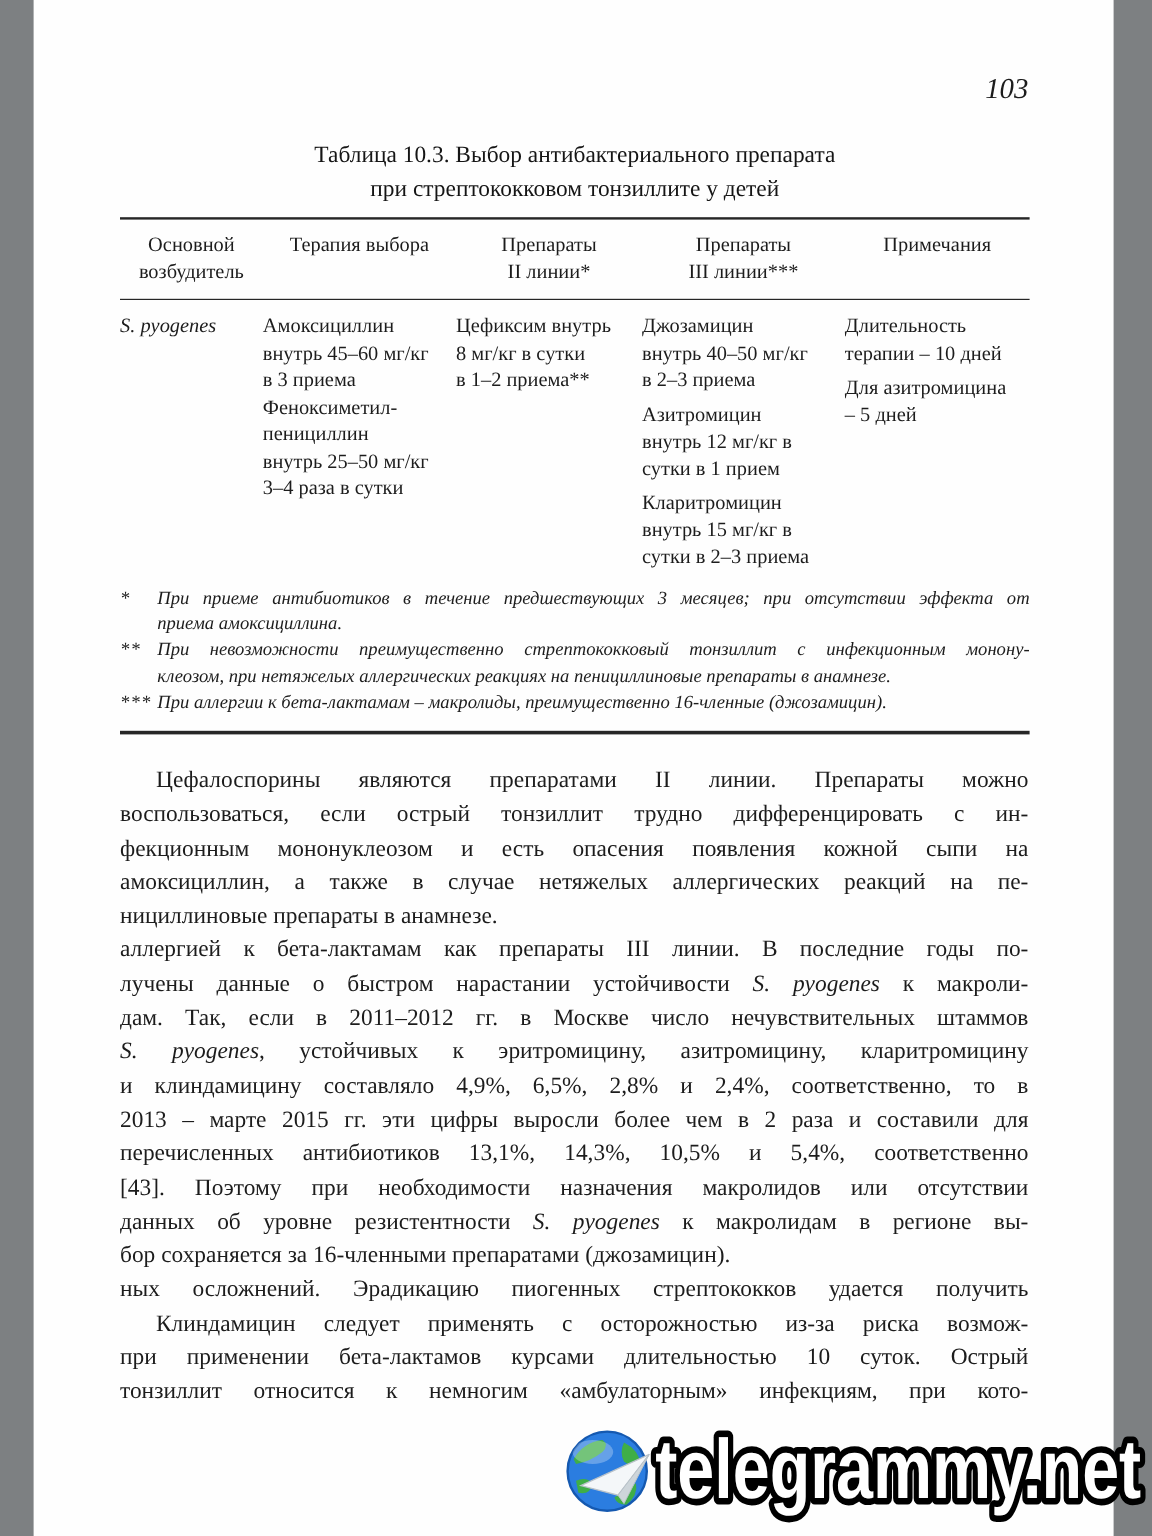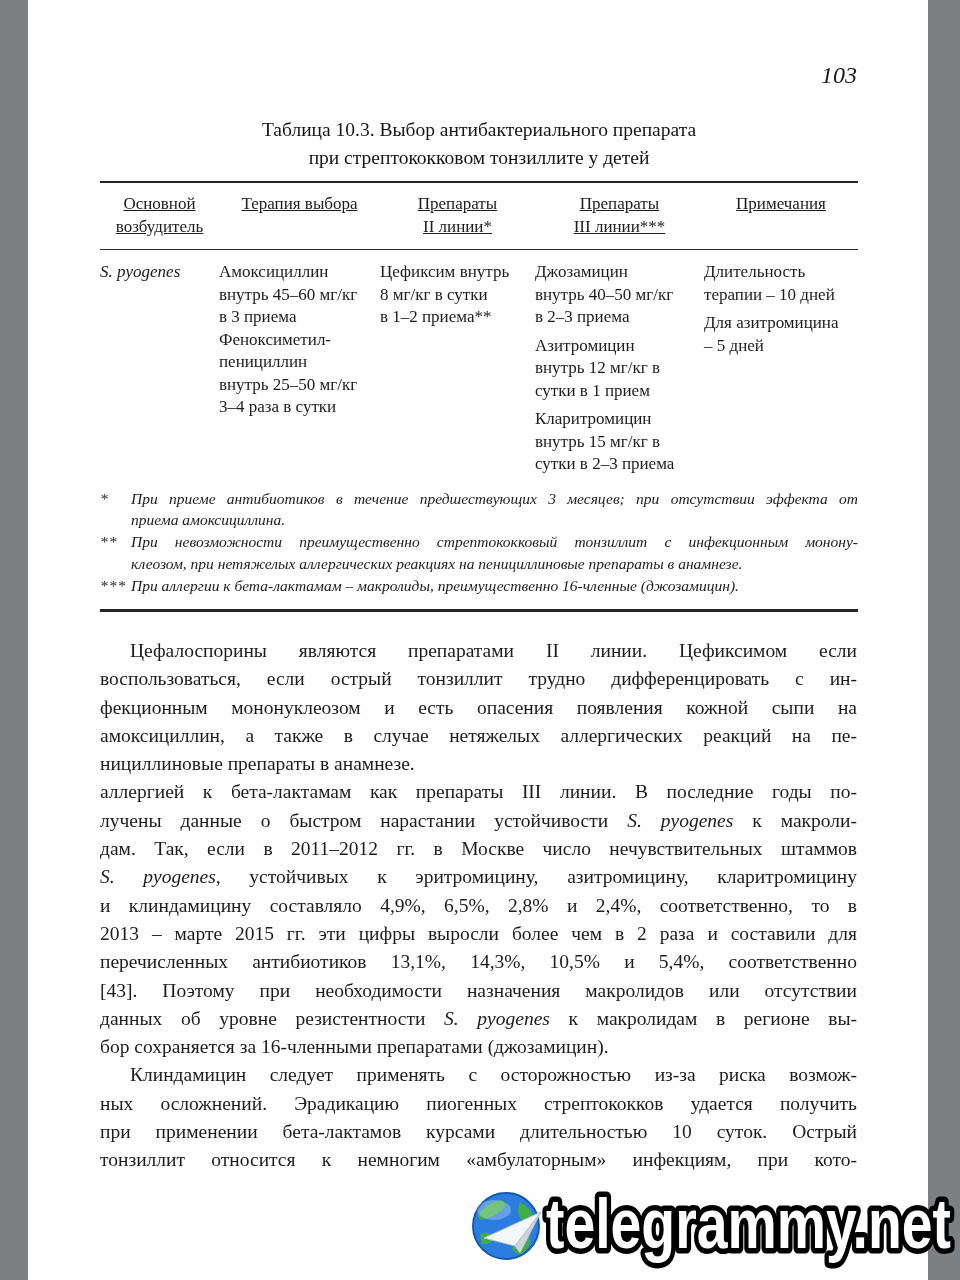--- a/index.html
+++ b/index.html
@@ -14,21 +14,21 @@
     position:absolute;top:62px;left:100px;width:757px;text-align:right;
     font-style:italic;font-size:24px;
   }
   .table-title{
     position:absolute;top:116px;left:100px;width:758px;text-align:center;
     font-weight:normal;font-size:19.5px;line-height:28px;color:#151515;
   }
   .tbl{position:absolute;top:181px;left:100px;width:758px;border-top:2px solid #262626;}
   .tbl-head{
     display:grid;grid-template-columns:119px 161px 155px 169px 154px;
-    padding:9px 0 11px;border-bottom:1.5px solid #262626;text-decoration:underline;
+    padding:9px 0 11px;border-bottom:1.5px solid #262626;
   }
   .th{text-align:center;font-size:17px;line-height:23px;}
   .tbl-row{display:grid;grid-template-columns:119px 161px 155px 169px 154px;padding-top:11px;}
   .td{font-size:17px;line-height:22.5px;padding-right:8px;}
   .block + .block{margin-top:6px;}
   .it{font-style:italic;}
   .footnotes{
     margin-top:12px;font-style:italic;font-size:15.5px;line-height:21.8px;
     padding-bottom:13px;border-bottom:3px solid #262626;
   }
@@ -142,41 +142,41 @@
         <div class="fn-marker">***</div>
         <div class="fn-text">
           <div class="line">При аллергии к бета-лактамам – макролиды, преимущественно 16-членные (джозамицин).</div>
         </div>
       </div>
     </div>
 </div>
 
 <div class="body-text">
     <div class="p-block">
-      <div class="line jl ind"><span>Цефалоспорины являются препаратами II линии. Цефиксимом если</span></div>
+      <div class="line jl ind"><span>Цефалоспорины являются препаратами II линии. Препараты можно</span></div>
       <div class="line jl"><span>воспользоваться, если острый тонзиллит трудно дифференцировать с ин-</span></div>
       <div class="line jl"><span>фекционным мононуклеозом и есть опасения появления кожной сыпи на</span></div>
       <div class="line jl"><span>амоксициллин, а также в случае нетяжелых аллергических реакций на пе-</span></div>
       <div class="line endp"><span>нициллиновые препараты в анамнезе.</span></div>
     </div>
     <div class="p-block">
       <div class="line jl"><span>аллергией к бета-лактамам как препараты III линии. В последние годы по-</span></div>
       <div class="line jl"><span>лучены данные о быстром нарастании устойчивости </span><span class="it">S. pyogenes</span><span> к макроли-</span></div>
       <div class="line jl"><span>дам. Так, если в 2011–2012 гг. в Москве число нечувствительных штаммов</span></div>
       <div class="line jl"><span class="it">S. pyogenes</span><span>, устойчивых к эритромицину, азитромицину, кларитромицину</span></div>
       <div class="line jl"><span>и клиндамицину составляло 4,9%, 6,5%, 2,8% и 2,4%, соответственно, то в</span></div>
       <div class="line jl"><span>2013 – марте 2015 гг. эти цифры выросли более чем в 2 раза и составили для</span></div>
       <div class="line jl"><span>перечисленных антибиотиков 13,1%, 14,3%, 10,5% и 5,4%, соответственно</span></div>
       <div class="line jl"><span>[43]. Поэтому при необходимости назначения макролидов или отсутствии</span></div>
       <div class="line jl"><span>данных об уровне резистентности </span><span class="it">S. pyogenes</span><span> к макролидам в регионе вы-</span></div>
       <div class="line endp"><span>бор сохраняется за 16-членными препаратами (джозамицин).</span></div>
     </div>
     <div class="p-block">
+      <div class="line jl"><span>ных осложнений. Эрадикацию пиогенных стрептококков удается получить</span></div>
       <div class="line jl ind"><span>Клиндамицин следует применять с осторожностью из-за риска возмож-</span></div>
-      <div class="line jl"><span>ных осложнений. Эрадикацию пиогенных стрептококков удается получить</span></div>
       <div class="line jl"><span>при применении бета-лактамов курсами длительностью 10 суток. Острый</span></div>
       <div class="line jl"><span>тонзиллит относится к немногим «амбулаторным» инфекциям, при кото-</span></div>
     </div>
   </div>
 
 <div class="watermark">
   <svg width="500" height="92" viewBox="0 0 500 92" xmlns="http://www.w3.org/2000/svg">
     <g>
       <defs>
         <clipPath id="gclip">

